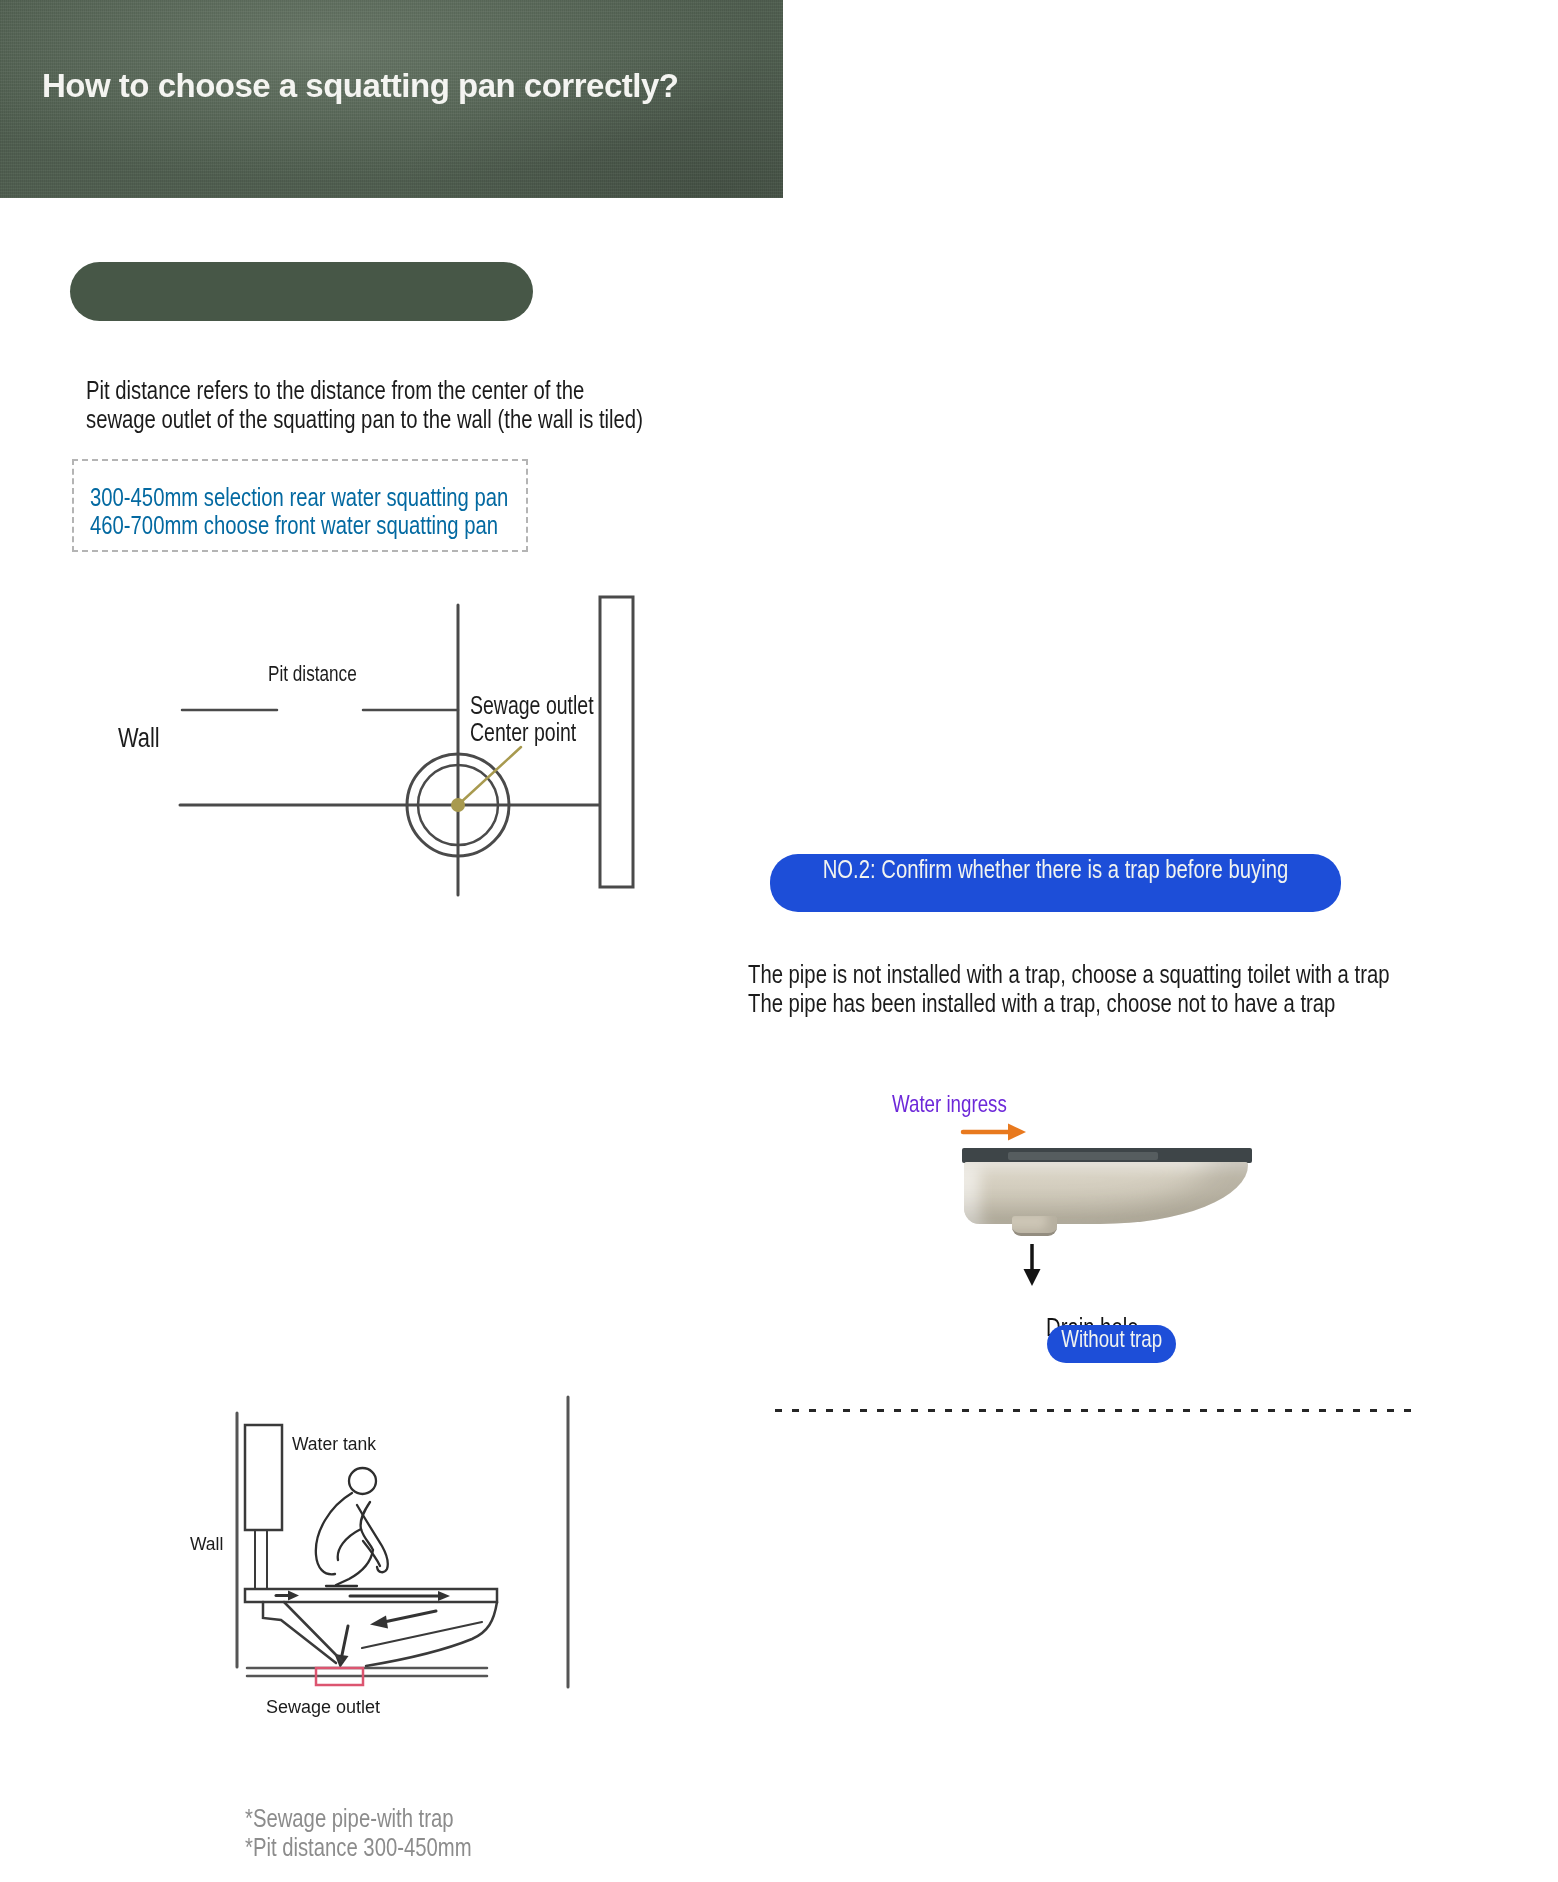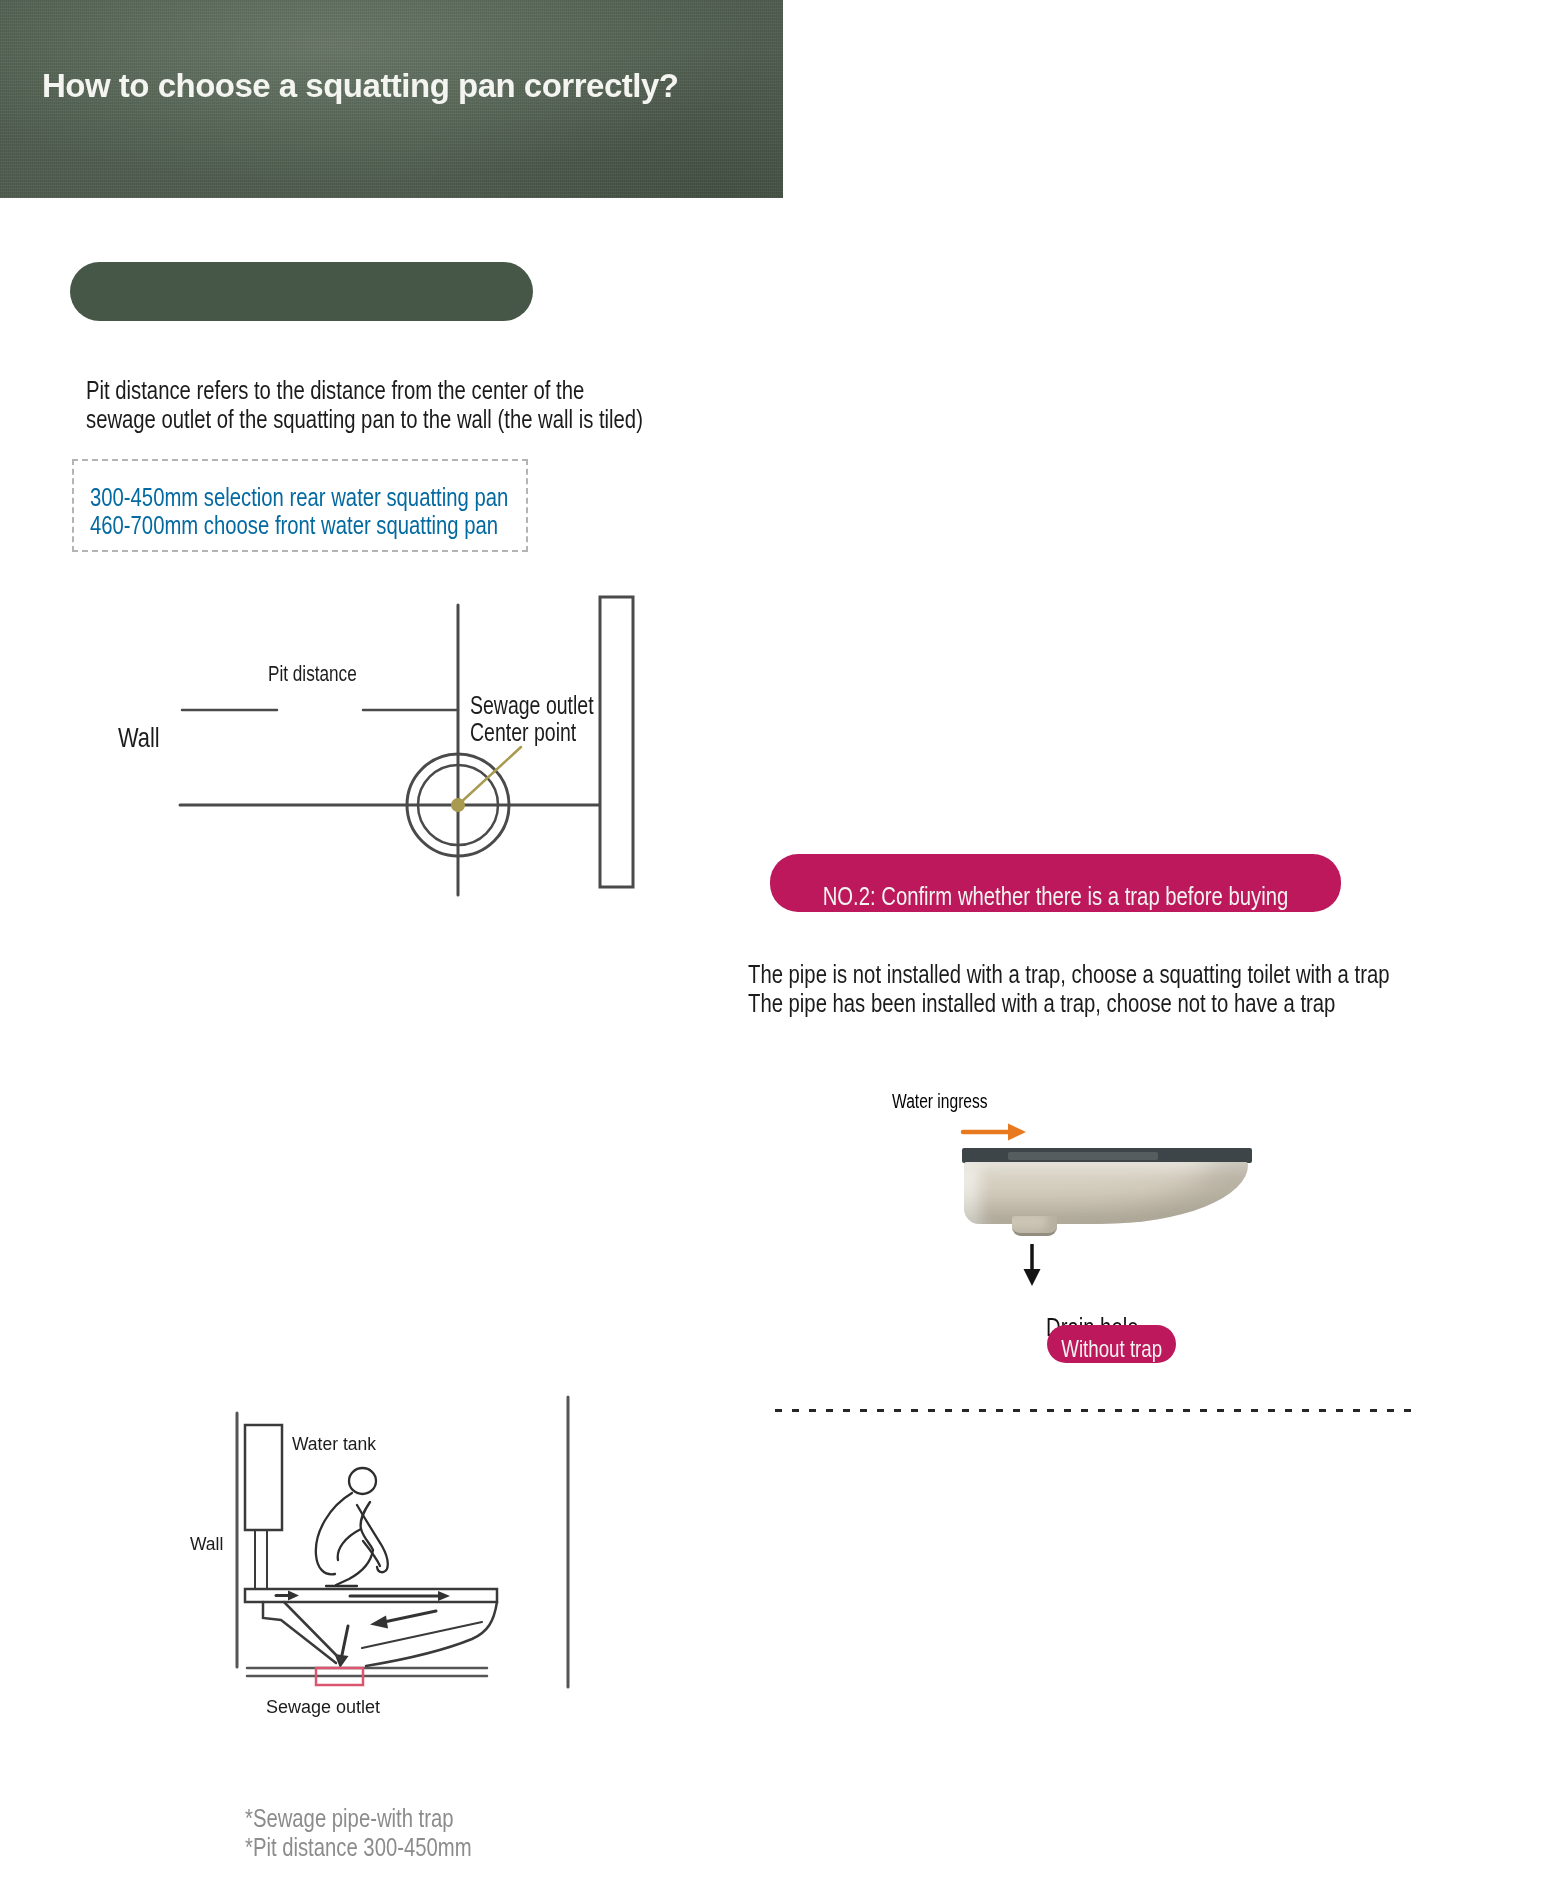--- a/index.html
+++ b/index.html
@@ -24,24 +24,24 @@
   .pill1{left:70px;top:262px;width:463px;height:59px;border-radius:30px;background:#475747;}
   .intro{left:86px;top:376px;font-size:26px;line-height:28.5px;color:#1b1b1b;}
   .tipbox{left:72px;top:459px;width:456px;height:93px;border:2px dashed #b4b4b4;box-sizing:border-box;}
   .tiptext{left:90px;top:484px;font-size:26px;line-height:27.5px;color:#0369a1;}
 
   .lbl-pitdist{left:268px;top:661px;font-size:22px;}
   .lbl-wall1{left:118px;top:722px;font-size:28px;}
   .lbl-outlet{left:470px;top:692px;font-size:25px;line-height:27px;}
 
   
-  .badge{background:#be185d;color:#f2f4f0;display:flex;align-items:flex-end;justify-content:center;}
+  .badge{background:#1d4ed8;color:#f2f4f0;display:flex;align-items:flex-start;justify-content:center;}
   .badge-no2{left:770px;top:854px;width:571px;height:58px;border-radius:28px;font-size:26px;}
   .para2{left:748px;top:960px;font-size:26px;line-height:28.5px;color:#1b1b1b;}
-  .lbl-ingress{left:892px;top:1090px;font-size:20px;color:#000000;}
+  .lbl-ingress{left:892px;top:1090px;font-size:24px;color:#6d28d9;}
   .lbl-drain{left:1046px;top:1312px;font-size:26px;color:#111111;}
   .badge-wt{left:1047px;top:1297px;width:129px;height:38px;border-radius:19px;font-size:24px;margin-top:28px;}
 
   
   .pan{left:960px;top:1146px;width:296px;height:96px;}
   .pan-top{position:absolute;left:2px;top:2px;width:290px;height:15px;background:#3e4548;border-radius:2px;}
   .pan-top-inset{position:absolute;left:46px;top:4px;width:150px;height:8px;background:#5a6164;border-radius:2px;opacity:.85;}
   .pan-body{position:absolute;left:4px;top:16px;width:284px;height:62px;
     background:linear-gradient(180deg,#dcd6c8 0%,#d3cdbe 45%,#beb8a8 100%);
     border-radius:3px 3px 150px 16px / 3px 3px 60px 16px;

